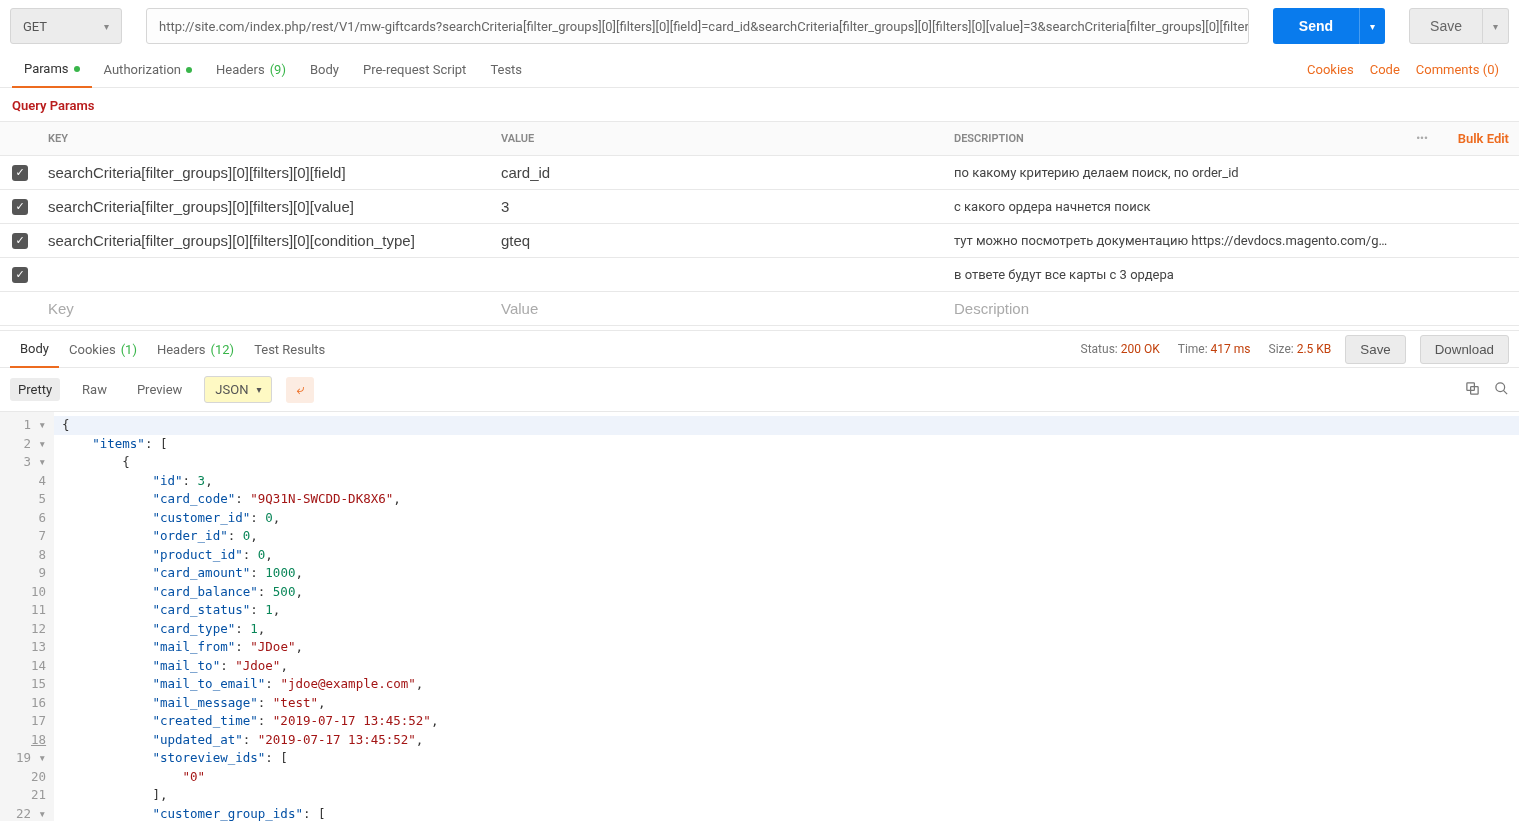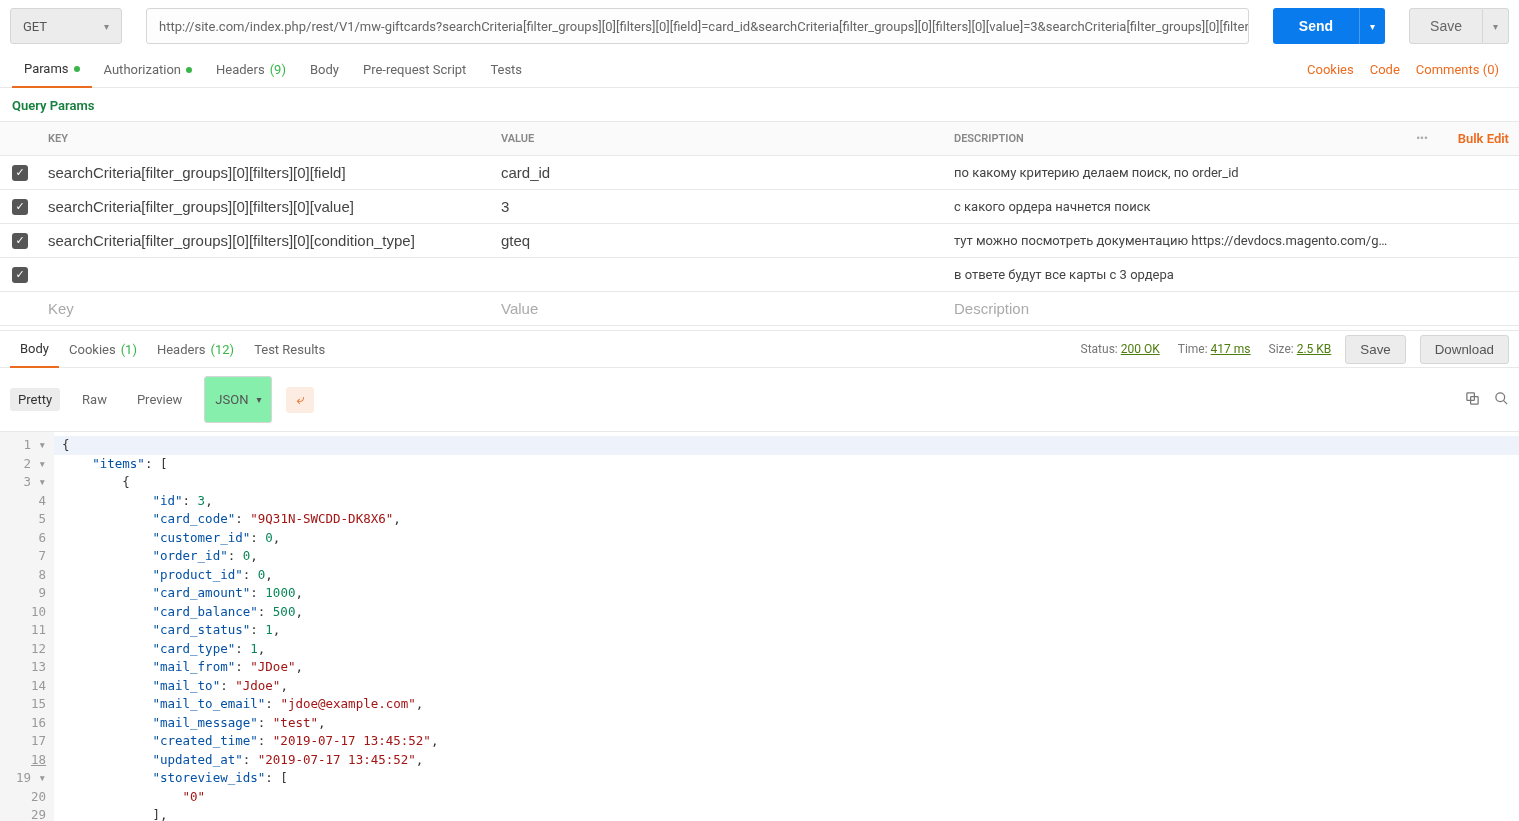--- a/index.html
+++ b/index.html
@@ -95,21 +95,21 @@
   }
   .req-tabs .tab.active { color:#333; border-bottom:2px solid #ed6b1f; }
   .dot{width:6px;height:6px;border-radius:50%;background:#39b54a;display:inline-block;}
   .count-green{ color:#39b54a; }
   .spacer { flex:1; }
   .link-orange { color:#ed6b1f; font-size:13px; padding:0 8px; cursor:pointer;}
   
   
   .section-title {
     padding: 10px 12px 8px;
-    font-size:13px; font-weight:600; color:#15803d;
+    font-size:13px; font-weight:600; color:#b91c1c;
   }
   .params-table { border-top:1px solid #e8e8e8; }
   .params-head, .params-row {
     display:flex; align-items:center;
     border-bottom:1px solid #e8e8e8;
     min-height:34px;
     justify-content:space-between;
   }
   .params-head { background:#fafafa; font-size:11px; color:#888; font-weight:600; }
   .col-chk{width:40px; display:flex; justify-content:center;}
@@ -136,39 +136,39 @@
     padding:0 10px; height:38px;
     margin-top:4px;
   }
   .resp-tabs .tab {
     padding:0 10px; height:38px;
     display:flex;align-items:center;
     color:#666; cursor:pointer; gap:5px;
   }
   .resp-tabs .tab.active { color:#333; border-bottom:2px solid #ed6b1f; }
   .resp-meta { display:flex; gap:18px; font-size:12px; color:#777; }
-  .resp-meta .val-ok { color:#4d7c0f;text-decoration:underline; }
+  .resp-meta .val-ok { color:#c2410c; }
   .resp-btn {
     margin-left:14px; padding:6px 14px;
     background:#ececec; border:1px solid #d6d6d6; border-radius:3px;
     color:#555; cursor:pointer;
   }
 
   
   .view-bar {
     display:flex; align-items:center;
     padding:8px 10px; gap:14px;
     border-bottom:1px solid #e8e8e8;
   }
   .view-bar .v-tab{ color:#666; cursor:pointer; padding:4px 8px;}
   .view-bar .v-tab.active{ background:#ececec; border-radius:3px; color:#333;}
   .json-select{
     display:flex;align-items:center;gap:8px;
-    background:#86efac;border:1px solid #d6d6d6;
-    padding:15px 10px;border-radius:3px;color:#555;cursor:pointer;
+    background:#fef9c3;border:1px solid #d6d6d6;
+    padding:5px 10px;border-radius:3px;color:#555;cursor:pointer;
   }
   .wrap-icon{
     width:28px;height:26px;display:flex;align-items:center;justify-content:center;
     background:#fcece2;border-radius:3px;color:#ed6b1f;font-size:14px;
   }
   .right-icons{display:flex;gap:14px;color:#777;align-items:center;}
   .right-icons .ic{cursor:pointer;}
 
   
   .code-wrap{ display:flex; overflow:auto; }
@@ -357,17 +357,17 @@
       <div style="white-space: pre;">11</div>
       <div style="white-space: pre;">12</div>
       <div style="white-space: pre;">13</div>
       <div style="white-space: pre;">14</div>
       <div style="white-space: pre;">15</div>
       <div style="white-space: pre;">16</div>
       <div style="white-space: pre;">17</div>
       <div style="white-space: pre; text-decoration: underline;">18</div>
       <div style="white-space: pre;">19 ▾</div>
       <div style="white-space: pre;">20</div>
-      <div style="white-space: pre;">29</div>
+      <div style="white-space: pre;">21</div>
       <div style="white-space: pre;">22 ▾</div>
     </div>
   <div class="code" id="code"><div class="line hl"><span class="tok-p">{</span></div><div class="line">    <span class="tok-k">"items"</span><span class="tok-p">: [</span></div><div class="line">        <span class="tok-p">{</span></div><div class="line">            <span class="tok-k">"id"</span><span class="tok-p">: </span><span class="tok-n">3</span><span class="tok-p">,</span></div><div class="line">            <span class="tok-k">"card_code"</span><span class="tok-p">: </span><span class="tok-s">"9Q31N-SWCDD-DK8X6"</span><span class="tok-p">,</span></div><div class="line">            <span class="tok-k">"customer_id"</span><span class="tok-p">: </span><span class="tok-n">0</span><span class="tok-p">,</span></div><div class="line">            <span class="tok-k">"order_id"</span><span class="tok-p">: </span><span class="tok-n">0</span><span class="tok-p">,</span></div><div class="line">            <span class="tok-k">"product_id"</span><span class="tok-p">: </span><span class="tok-n">0</span><span class="tok-p">,</span></div><div class="line">            <span class="tok-k">"card_amount"</span><span class="tok-p">: </span><span class="tok-n">1000</span><span class="tok-p">,</span></div><div class="line">            <span class="tok-k">"card_balance"</span><span class="tok-p">: </span><span class="tok-n">500</span><span class="tok-p">,</span></div><div class="line">            <span class="tok-k">"card_status"</span><span class="tok-p">: </span><span class="tok-n">1</span><span class="tok-p">,</span></div><div class="line">            <span class="tok-k">"card_type"</span><span class="tok-p">: </span><span class="tok-n">1</span><span class="tok-p">,</span></div><div class="line">            <span class="tok-k">"mail_from"</span><span class="tok-p">: </span><span class="tok-s">"JDoe"</span><span class="tok-p">,</span></div><div class="line">            <span class="tok-k">"mail_to"</span><span class="tok-p">: </span><span class="tok-s">"Jdoe"</span><span class="tok-p">,</span></div><div class="line">            <span class="tok-k">"mail_to_email"</span><span class="tok-p">: </span><span class="tok-s">"jdoe@example.com"</span><span class="tok-p">,</span></div><div class="line">            <span class="tok-k">"mail_message"</span><span class="tok-p">: </span><span class="tok-s">"test"</span><span class="tok-p">,</span></div><div class="line">            <span class="tok-k">"created_time"</span><span class="tok-p">: </span><span class="tok-s">"2019-07-17 13:45:52"</span><span class="tok-p">,</span></div><div class="line">            <span class="tok-k">"updated_at"</span><span class="tok-p">: </span><span class="tok-s">"2019-07-17 13:45:52"</span><span class="tok-p">,</span></div><div class="line">            <span class="tok-k">"storeview_ids"</span><span class="tok-p">: [</span></div><div class="line">                <span class="tok-s">"0"</span></div><div class="line">            <span class="tok-p">],</span></div><div class="line">            <span class="tok-k">"customer_group_ids"</span><span class="tok-p">: [</span></div></div>
 </div>
 
 </body></html>

